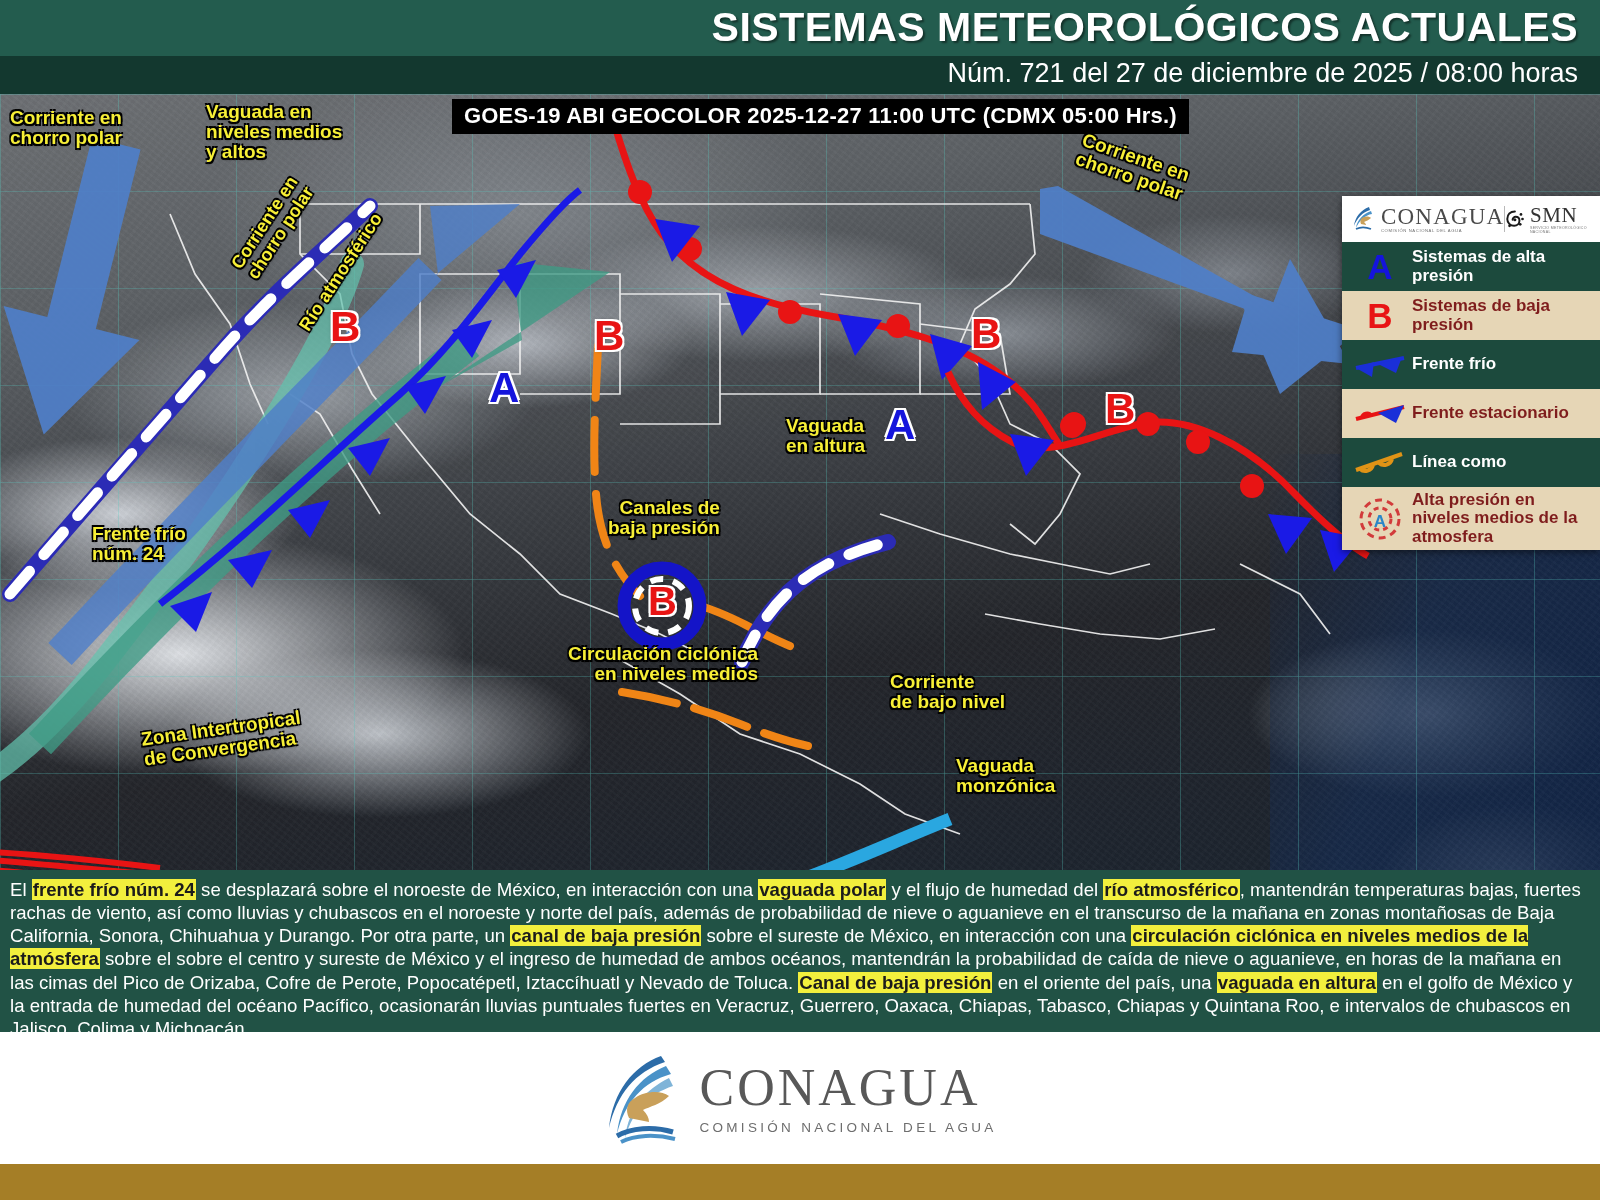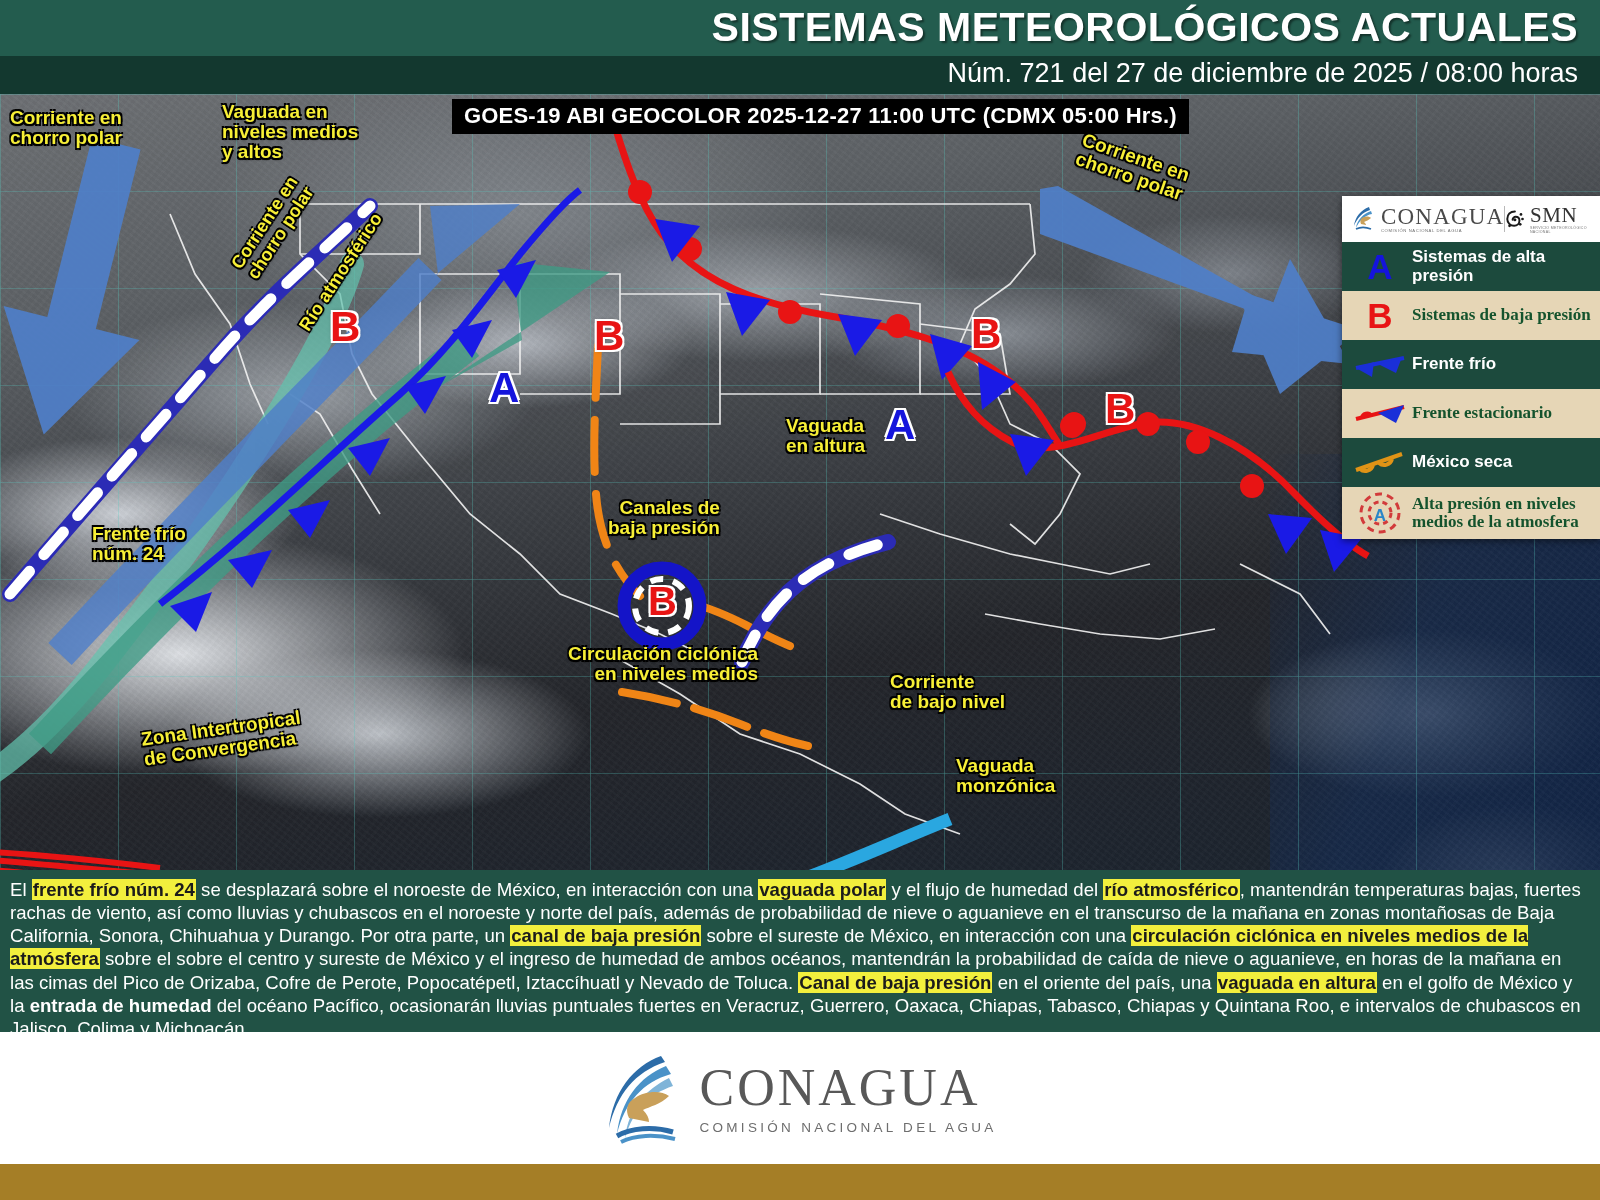--- a/index.html
+++ b/index.html
@@ -114,32 +114,32 @@
   .legend-logo .lg-smn-sub { font-size: 3.6px; color: #777; letter-spacing: 0.3px; }
 
   .legend-row {
     display: flex; align-items: center; min-height: 49px; padding: 4px 6px;
   }
   .legend-row.dark { background: #1c4a3d; }
   .legend-row.light { background: #e6d6b6; }
   .legend-icon { width: 64px; flex: 0 0 64px; display: flex; align-items: center; justify-content: center; }
   .legend-text { font-size: 17px; font-weight: bold; line-height: 1.08; }
   .legend-row.dark .legend-text { color: #ffffff; }
-  .legend-row.light .legend-text { color: #14532d; font-family: Liberation Serif, serif; }
+  .legend-row.light .legend-text { color: #7f1d1d; }
   .lg-A { font-size: 35px; font-weight: bold; color: #1414dc; line-height: 1; }
   .lg-B { font-size: 35px; font-weight: bold; color: #e81414; line-height: 1; }
 
   
   .discussion {
     position: absolute; left: 0; top: 870px; width: 1600px; height: 162px;
     background: #215245; padding: 8px 10px 4px 10px;
     color: #ffffff; font-size: 18.6px; line-height: 1.245;
     text-align: left;
   }
-  .discussion b { font-weight: bold; }
+  .discussion b { font-weight: normal; }
   .hl { background: #f2ef3d; color: #1b1b1b; font-weight: bold; padding: 0 1px; }
 
   
   .footer-white {
     position: absolute; left: 0; top: 1032px; width: 1600px; height: 132px;
     background: #ffffff;
     display: flex; align-items: center; justify-content: center;
   }
   .footer-logo { display: flex; align-items: center; gap: 16px; }
   .footer-logo-text .f-main {
@@ -300,21 +300,21 @@
       <g stroke="#e81414" fill="none">
         <path d="M-10 758 C60 762 110 768 160 774" stroke-width="6"></path>
       </g>
     </svg>
 
     <div class="sat-stamp">GOES-19 ABI GEOCOLOR 2025-12-27 11:00 UTC (CDMX  05:00 Hrs.)</div>
 
     <div id="map-label-host">
         <div class="lbl" style="left: 10px; top: 14px; font-size: 19px; text-align: left;">Corriente en
 chorro polar</div>
-        <div class="lbl" style="left: 222px; top: 8px; font-size: 19px; text-align: left;">Vaguada en
+        <div class="lbl" style="left: 206px; top: 8px; font-size: 19px; text-align: left;">Vaguada en
 niveles medios
 y altos</div>
         <div class="lbl" style="left: 228px; top: 168px; font-size: 18px; text-align: left; transform: rotate(-57deg); transform-origin: left top;">Corriente en
 chorro polar</div>
         <div class="lbl" style="left: 296px; top: 230px; font-size: 18px; text-align: left; transform: rotate(-57deg); transform-origin: left top;">Río atmosférico</div>
         <div class="lbl" style="left: 92px; top: 430px; font-size: 19px; text-align: left;">Frente frío
 núm. 24</div>
         <div class="lbl" style="left: 608px; top: 404px; font-size: 19px; text-align: right;">Canales de
 baja presión</div>
         <div class="lbl" style="left: 568px; top: 550px; font-size: 19px; text-align: right;">Circulación ciclónica
@@ -409,21 +409,21 @@
       </div>
 
       <div class="legend-row dark">
         <div class="legend-icon">
           <svg width="56" height="26" viewBox="0 0 56 26">
             <path d="M4 20 L50 4" stroke="#e09316" stroke-width="4" fill="none"></path>
             <path d="M8 19 a8 8 0 0 0 13 -4" stroke="#e09316" stroke-width="4" fill="none"></path>
             <path d="M27 13 a8 8 0 0 0 13 -4" stroke="#e09316" stroke-width="4" fill="none"></path>
           </svg>
         </div>
-        <div class="legend-text">México seca</div>
+        <div class="legend-text">Línea como</div>
       </div>
 
       <div class="legend-row light">
         <div class="legend-icon">
           <svg width="52" height="44" viewBox="0 0 52 44">
             <circle cx="26" cy="22" r="19" fill="none" stroke="#d23b3b" stroke-width="3" stroke-dasharray="7 5"></circle>
             <circle cx="26" cy="22" r="11" fill="none" stroke="#d23b3b" stroke-width="3" stroke-dasharray="5 4"></circle>
             <text x="26" y="30" text-anchor="middle" font-size="17" font-weight="bold" fill="#2a86c8" font-family="Liberation Sans, sans-serif">A</text>
           </svg>
         </div>

